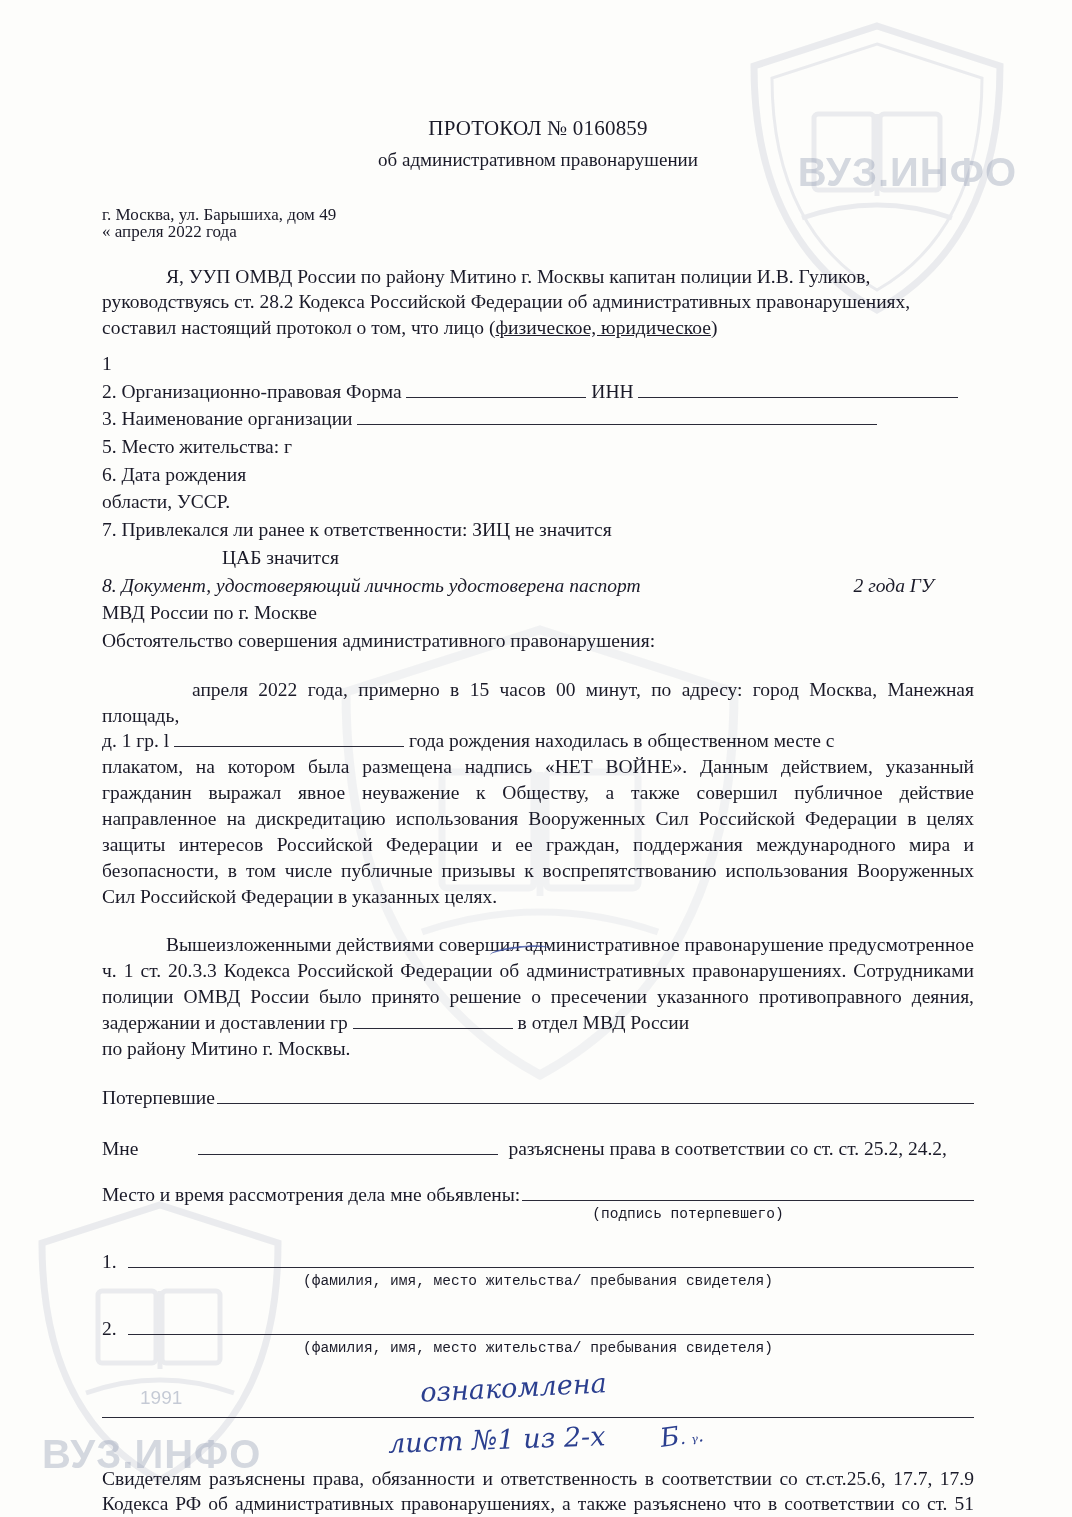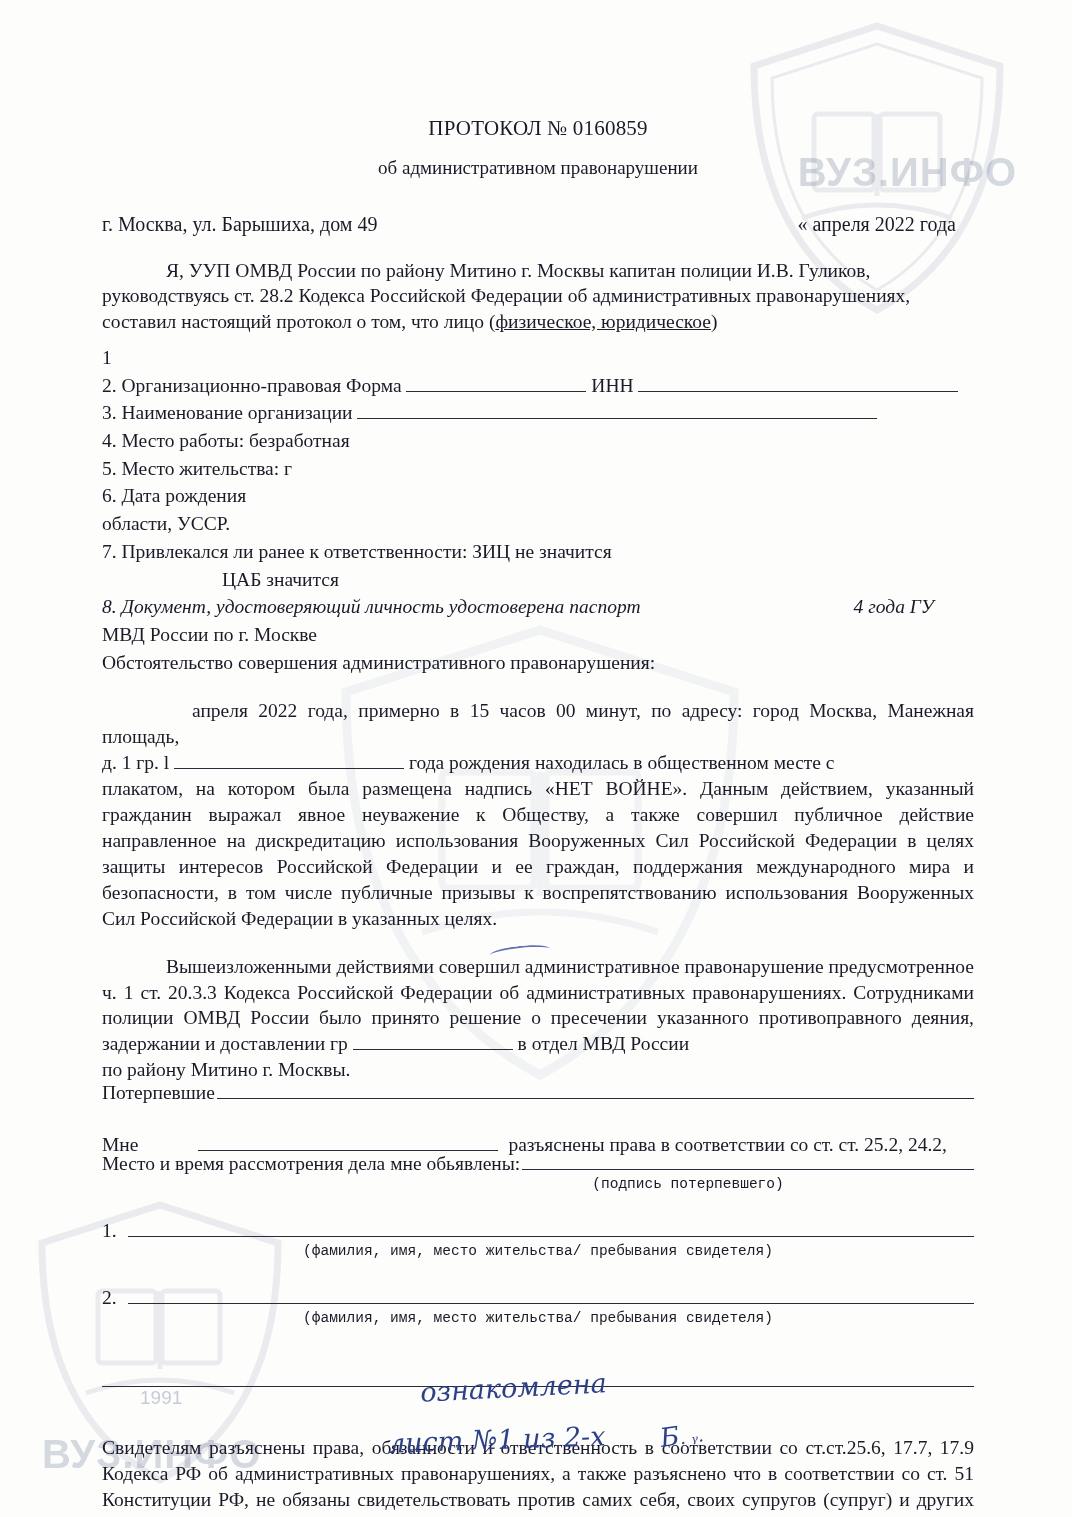--- a/index.html
+++ b/index.html
@@ -76,28 +76,29 @@
   }
   .title {
     text-align: center;
     font-size: 21px;
     margin-top: 118px;
     letter-spacing: .2px;
   }
   .subtitle {
     text-align: center;
     font-size: 19px;
-    margin-top: 19px;
+    margin-top: 11px;
   }
   .row-place {
     margin-top: 37px;
     display: flex;
     justify-content: space-between;
     align-items: baseline;
-    font-size: 20px;
+    font-size: 17px;
+    flex-direction: column;
   }
   .row-place .date {
     margin-right: 18px;
   }
   .para {
     margin-top: 24px;
     text-align: justify;
     line-height: 1.30;
     font-size: 19.5px;
   }
@@ -115,20 +116,21 @@
     height: 14px;
   }
   .body-para {
     margin-top: 22px;
     text-align: justify;
     line-height: 1.33;
   }
   .line-row {
     display: flex;
     align-items: baseline;
+    margin-top: 26px;
   }
   .line-row .lbl { white-space: nowrap; }
   .line-row .ln {
     flex: 1;
     border-bottom: 1px solid #2a2a38;
     height: 15px;
     margin-left: 2px;
   }
   .caption {
     text-align: center;
@@ -250,40 +252,37 @@
         <span>2. Организационно-правовая Форма</span>
         <span class="fill" style="width:180px"></span>
         <span>ИНН</span>
         <span class="fill" style="width:320px"></span>
       </div>
       <div>
         <span>3. Наименование организации</span>
         <span class="fill" style="width:520px"></span>
       </div>
       <div>
-        <span>4. Место работы: безработная</span>
-      </div>
-      <div>
         <span>5. Место жительства: г</span>
       </div>
       <div>
         <span>6. Дата рождения</span>
       </div>
       <div>
         <span>области, УССР.</span>
       </div>
       <div>
         <span>7. Привлекался ли ранее к ответственности: ЗИЦ не значится</span>
       </div>
       <div class="cap-indent">
         <span>ЦАБ значится</span>
       </div>
       <div style="display:flex;justify-content:space-between;font-style:italic;">
         <span>8. Документ, удостоверяющий личность   удостоверена паспорт</span>
-        <span style="padding-right:40px">4 года ГУ</span>
+        <span style="padding-right:40px">2 года ГУ</span>
       </div>
       <div>
         <span>МВД России по г. Москве</span>
       </div>
       <div>
         <span>Обстоятельство совершения административного правонарушения:</span>
       </div>
     </div>
 
     <div class="body-para">

